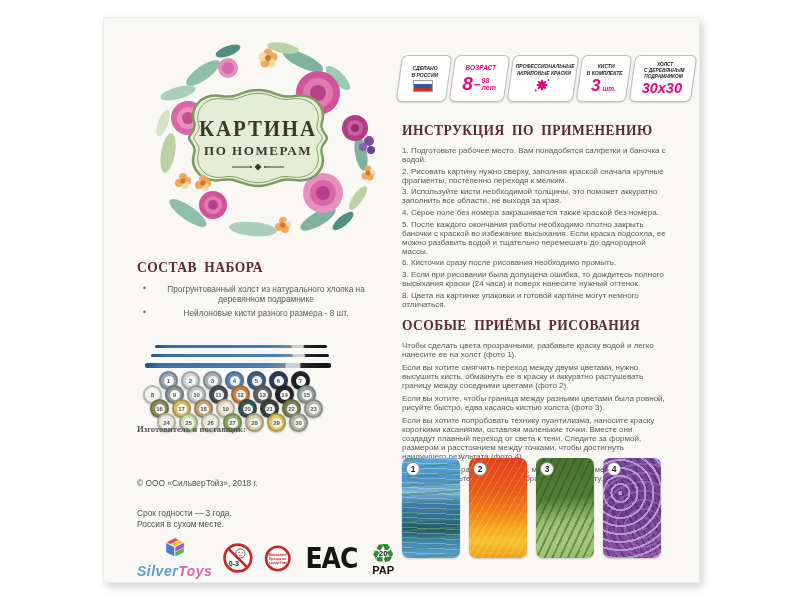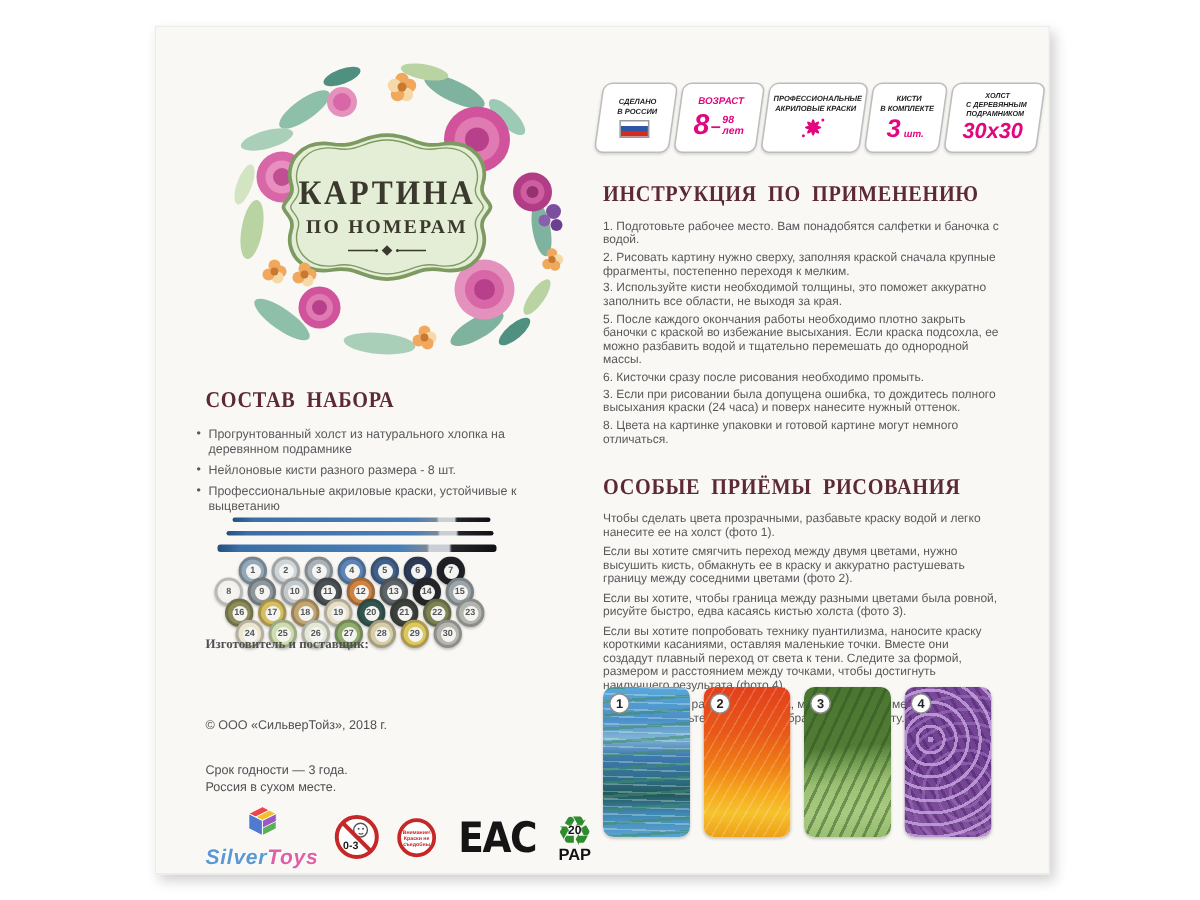--- a/index.html
+++ b/index.html
@@ -10,21 +10,21 @@
          background:#f9f8f5; box-shadow:3px 4px 8px rgba(0,0,0,.18), 0 0 0 1px #ececea inset; }
 
   
   .leftcol { position:absolute; left:28px; top:14px; width:266px; }
   .wreath { position:absolute; left:2px; top:2px; }
 
   .sec-heading { font-family:"Liberation Serif", serif; font-weight:bold; color:#5d2936;
                  font-size:15px; letter-spacing:.5px; word-spacing:4px; white-space:nowrap;
                  transform:scaleX(.9); transform-origin:left; }
   .kit-head { position:absolute; left:6px; top:228px; }
-  .kit-list { position:absolute; left:0; top:254px; width:238px; }
+  .kit-list { position:absolute; left:12px; top:254px; width:238px;text-align:center; }
   .kit-list p { font-size:8.3px; line-height:1.2; color:#58595b; margin-bottom:4px;
                 padding-left:8px; position:relative; }
   .kit-list p::before { content:"•"; position:absolute; left:0; top:-1px; color:#58595b; }
 
   .brushes { position:absolute; left:14px; top:314px; width:190px; }
   .brush { height:3px; border-radius:2px; margin-bottom:6px;
            background:linear-gradient(90deg,#24507e 0%,#3a6fa8 8%,#4a80b8 70%,#78889a 79%,#c9cfd4 80%,#c9cfd4 86%,#23252a 87%,#101114 100%); }
   .brush.b2 { width:178px; margin-left:6px; }
   .brush.b1 { width:172px; margin-left:10px; }
   .brush.b3 { width:186px; height:5px;
@@ -214,21 +214,20 @@
               <circle cx="0" cy="0" r="2.6" fill="#c87830"></circle>
             </g>
         </g>
       </svg>
 
       <div class="sec-heading kit-head">СОСТАВ НАБОРА</div>
       <div class="kit-list">
 
       <p>Прогрунтованный холст из натурального хлопка на деревянном подрамнике</p>
           <p>Нейлоновые кисти разного размера - 8 шт.</p>
-          <p>Профессиональные акриловые краски, устойчивые к выцветанию</p>
         </div>
 
       <div class="brushes">
         <div class="brush b1"></div>
         <div class="brush b2"></div>
         <div class="brush b3"></div>
       </div>
 
       <div class="pots">
         <div class="pot-row r1">
@@ -435,20 +434,21 @@
         <div class="bd-big sz-big">30х30</div>
       </div>
     </div>
 
     <div class="sec-heading instr-head">ИНСТРУКЦИЯ ПО ПРИМЕНЕНИЮ</div>
     <div class="instr-list">
 
     <p>1. Подготовьте рабочее место. Вам понадобятся салфетки и баночка с водой.</p>
         <p>2. Рисовать картину нужно сверху, заполняя краской сначала крупные фрагменты, постепенно переходя к мелким.</p>
         <p>3. Используйте кисти необходимой толщины, это поможет аккуратно заполнить все области, не выходя за края.</p>
+        <p>4. Серое поле без номера закрашивается также краской без номера.</p>
         <p>5. После каждого окончания работы необходимо плотно закрыть баночки с краской во избежание высыхания. Если краска подсохла, ее можно разбавить водой и тщательно перемешать до однородной массы.</p>
         <p>6. Кисточки сразу после рисования необходимо промыть.</p>
         <p>3. Если при рисовании была допущена ошибка, то дождитесь полного высыхания краски (24 часа) и поверх нанесите нужный оттенок.</p>
         <p>8. Цвета на картинке упаковки и готовой картине могут немного отличаться.</p>
       </div>
 
     <div class="sec-heading tech-head">ОСОБЫЕ ПРИЁМЫ РИСОВАНИЯ</div>
     <div class="tech-list">
 
     <p>Чтобы сделать цвета прозрачными, разбавьте краску водой и легко нанесите ее на холст (фото 1).</p>

